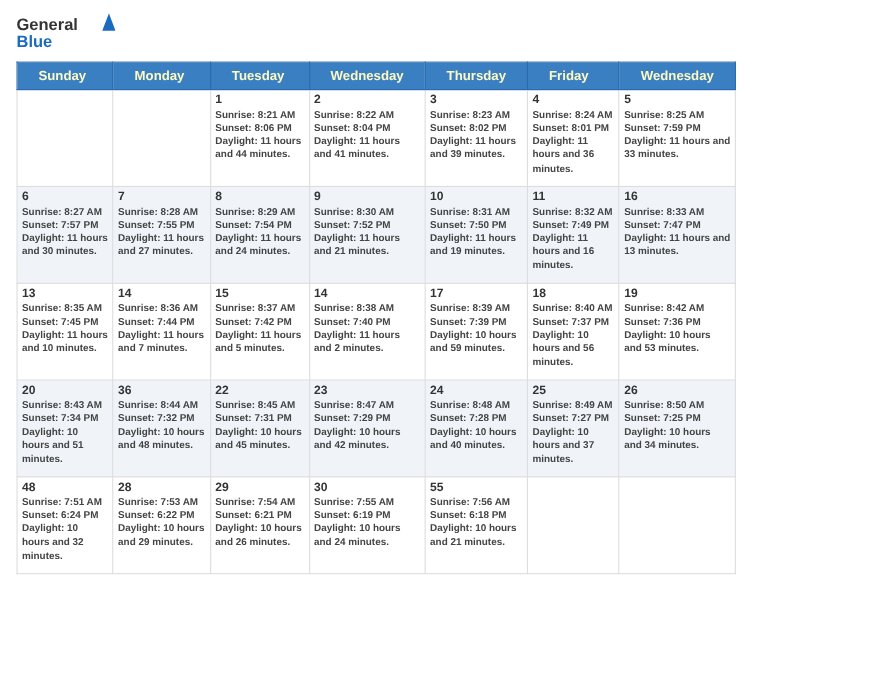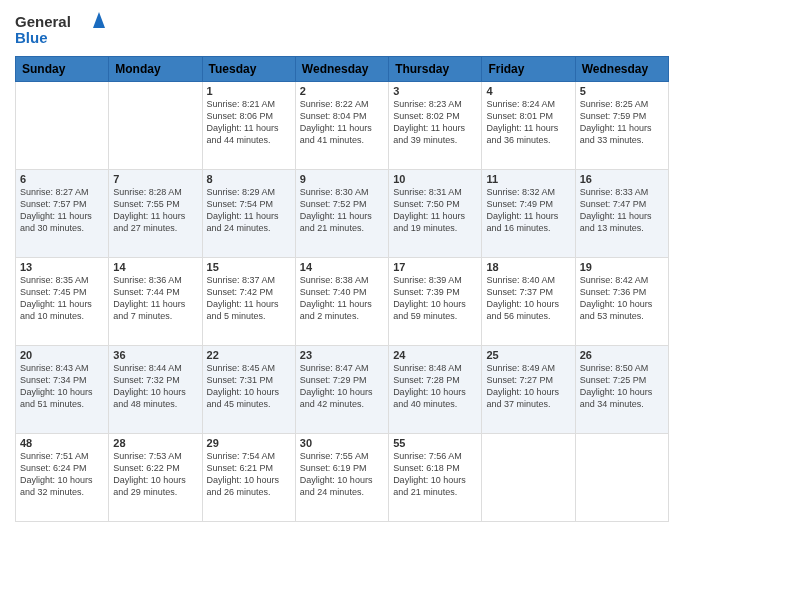--- a/index.html
+++ b/index.html
@@ -12,41 +12,41 @@
     .logo { display: flex; align-items: center; }
     
     .title-block { text-align: right; }
     .main-title { font-size: 32px; font-weight: bold; color: #333; line-height: 1.1; }
     .subtitle { font-size: 14px; color: #555; }
     
     .calendar-table { width: 100%; border-collapse: collapse; border: 1px solid #ccc; }
     
     .calendar-table th {
       background: #3a7fc1;
-      color: #000000;
+      color: #fef9c3;
       font-size: 12px;
       font-weight: bold;
-      padding: 5px 6px;
+      padding: 5px 19px;
       text-align: left;
       border: 1px solid #2a6aad;
     }
     
     .calendar-table td {
       border: 1px solid #ddd;
       vertical-align: top;
       padding: 3px 4px;
       font-size: 9.5px;
       color: #333;
       width: calc(100% / 7);
       min-height: 80px;
       height: 88px;
     }
     
     .day-num { font-size: 11px; font-weight: bold; display: block; margin-bottom: 1px; }
-    .day-info { font-size: 9px; color: #444; line-height: 1.35; }
+    .day-info { font-size: 9px; color: #444; line-height: 1.35; font-weight: bold; }
     
     .row-alt td { background: #f0f4f9; }
     .row-white td { background: #fff; }
     
     td.empty { background: #fff; }
   </style>
 </head>
 <body>
 
 <div class="page">

